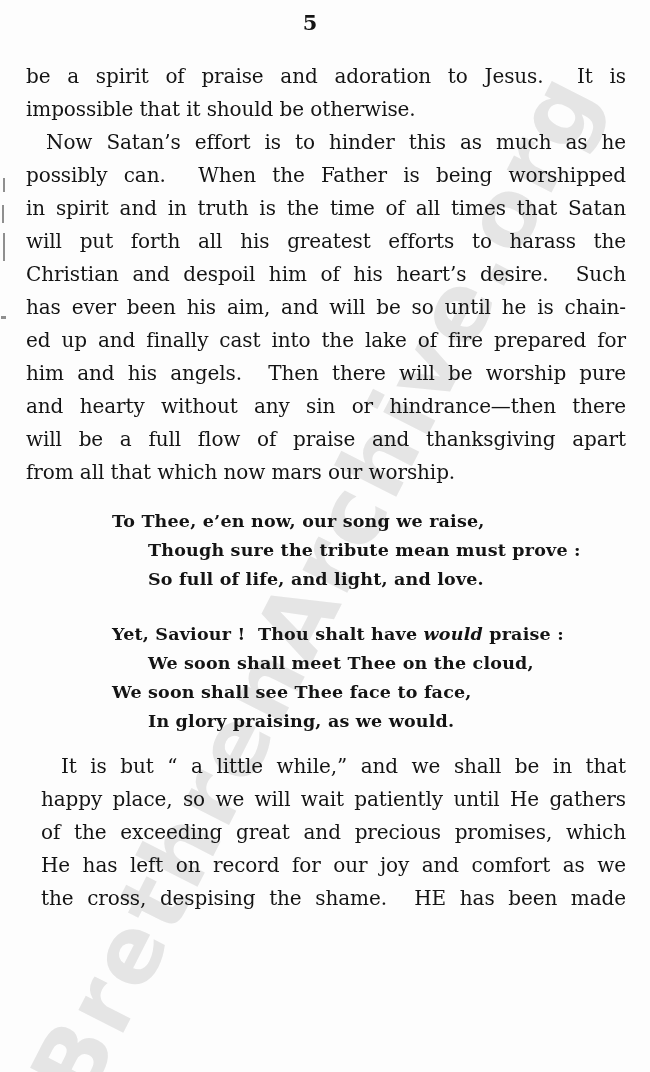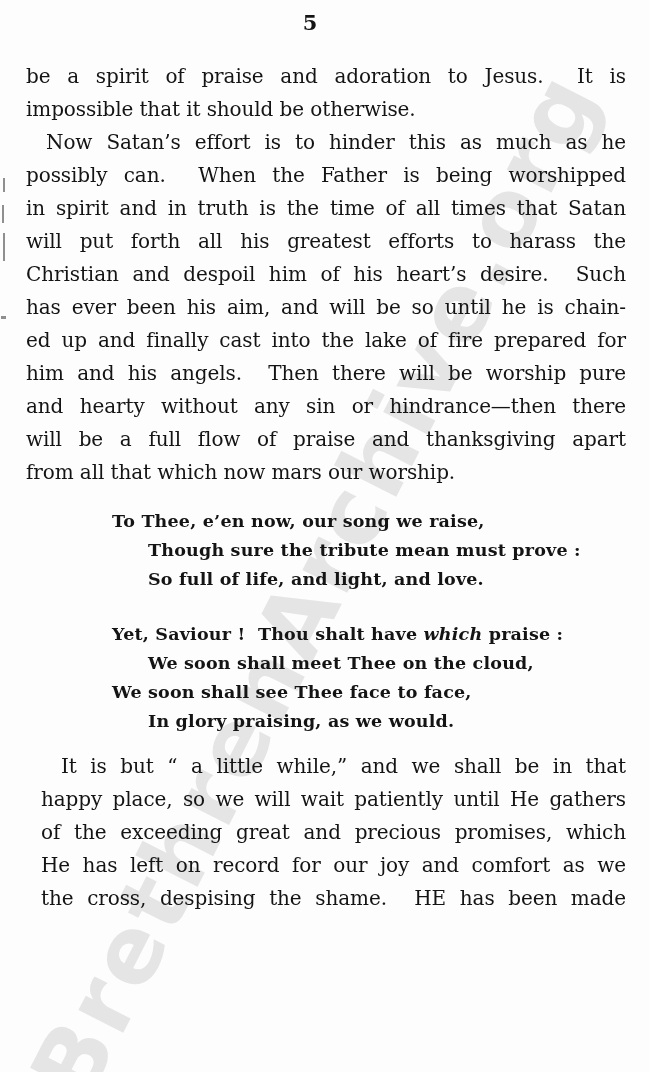--- a/index.html
+++ b/index.html
@@ -103,21 +103,21 @@
   </div>
 
   <div class="poem">
     <div>
       <div class="pline">To Thee, e’en now, our song we raise,</div>
       <div class="pline ind">Though sure the tribute mean must prove&nbsp;:</div>
       <div class="pline ind">So full of life, and light, and love.</div>
     </div>
     <div class="stanza-gap"></div>
     <div>
-      <div class="pline"><span>Yet, Saviour&nbsp;!&nbsp; Thou shalt have </span><span class="it">which</span><span> praise&nbsp;:</span></div>
+      <div class="pline"><span>Yet, Saviour&nbsp;!&nbsp; Thou shalt have </span><span class="it">would</span><span> praise&nbsp;:</span></div>
       <div class="pline ind">We soon shall meet Thee on the cloud,</div>
       <div class="pline">We soon shall see Thee face to face,</div>
       <div class="pline ind">In glory praising, as we would.</div>
     </div>
   </div>
 
   <div class="para3">
     <div class="bline first">It is but “&nbsp;a little while,” and we shall be in that</div>
     <div class="bline">happy place, so we will wait patiently until He gathers</div>
     <div class="bline">of the exceeding great and precious promises, which</div>

